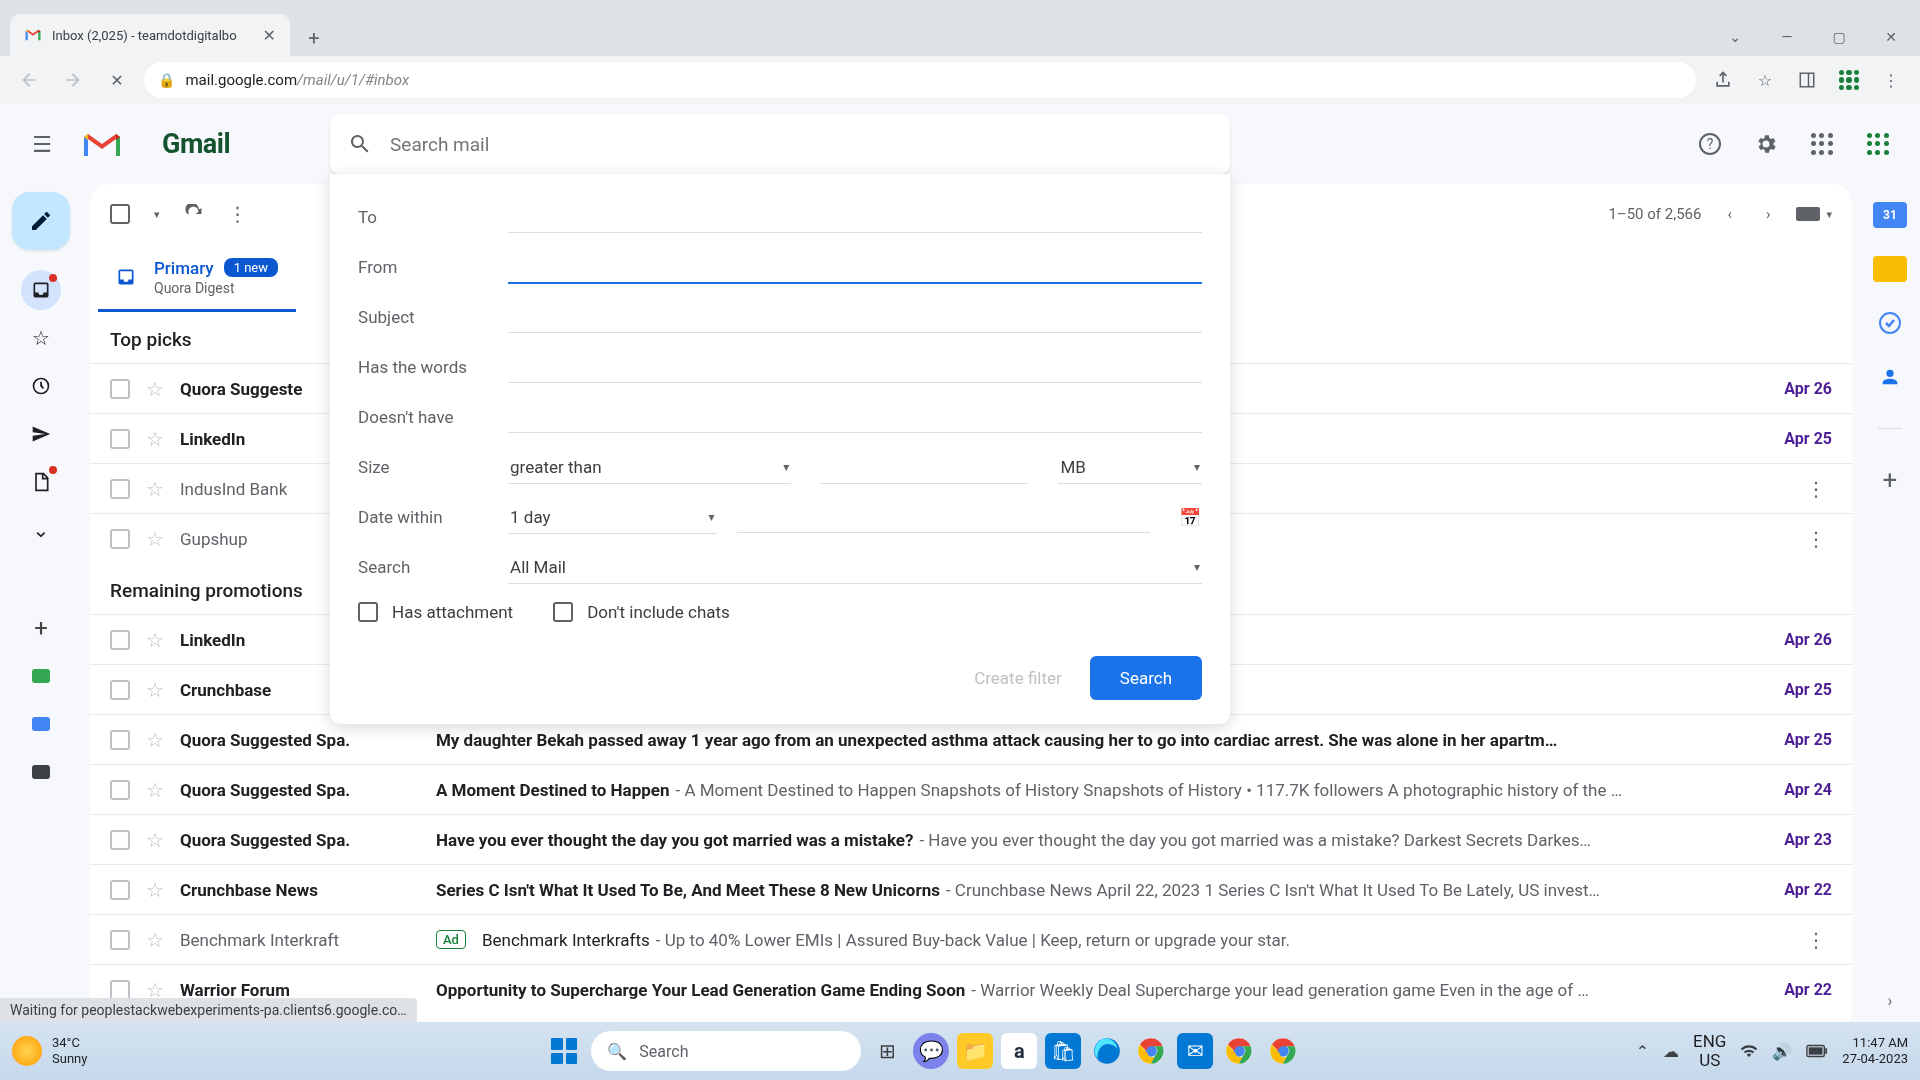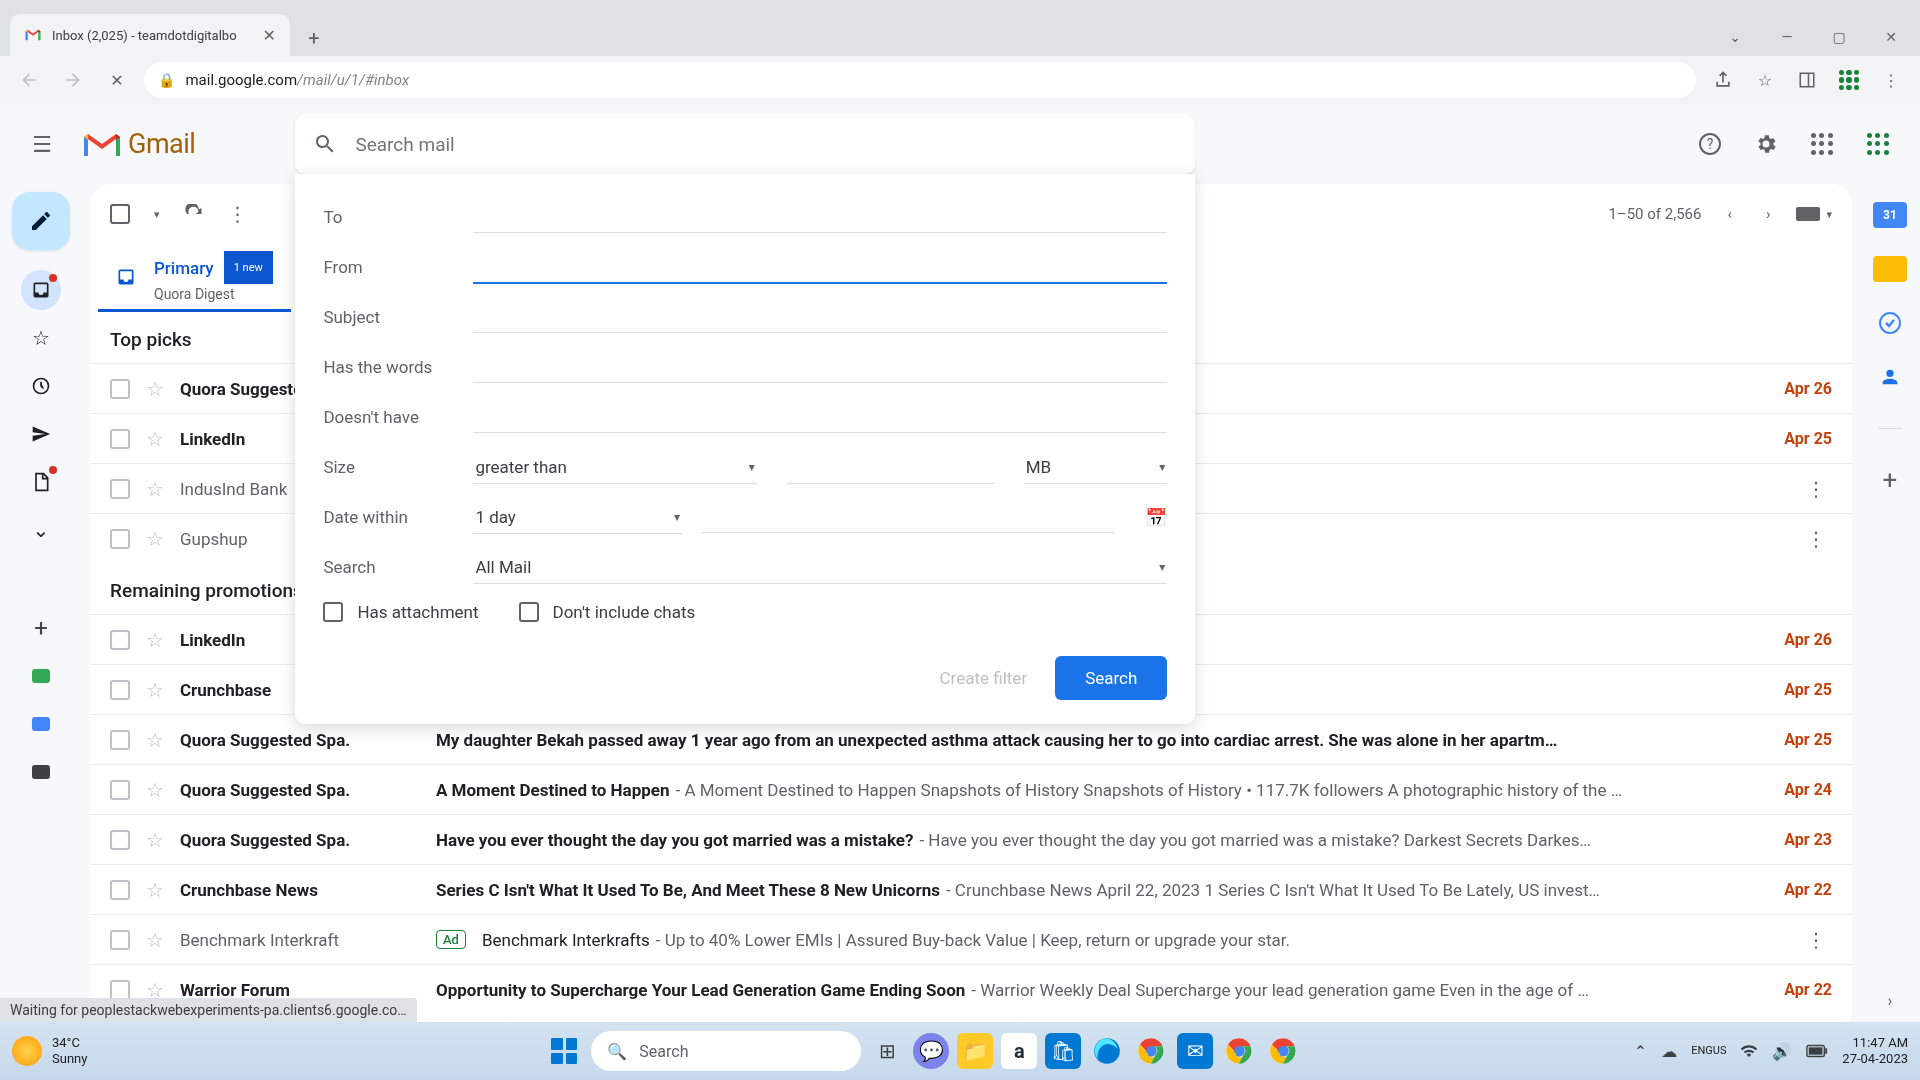--- a/index.html
+++ b/index.html
@@ -25,21 +25,21 @@
 .addr-icon { width: 34px; height: 34px; display: flex; align-items: center; justify-content: center; color: #5f6368; cursor: pointer; border-radius: 50%; }
 .ext-icon { width: 24px; height: 24px; border-radius: 4px; display: grid; grid-template-columns: repeat(3,1fr); grid-template-rows: repeat(3,1fr); gap: 2px; padding: 2px; }
 .ext-icon div { background: #188038; border-radius: 50%; }
 
 
 .gmail { position: relative; height: calc(100% - 96px - 58px); background: #f6f8fc; }
 .gmail-header { height: 80px; display: flex; align-items: center; padding: 0 20px; gap: 20px; }
 .hamburger { width: 44px; height: 44px; display: flex; align-items: center; justify-content: center; cursor: pointer; color: #5f6368; font-size: 22px; }
 .gmail-logo { display: flex; align-items: center; gap: 8px; }
 .gmail-m { width: 36px; height: 28px; }
-.gmail-text { font-size: 27px; color: #a16207; font-weight: 400; letter-spacing: -0.5px; }
+.gmail-text { font-size: 27px; color: #14532d; font-weight: 700; letter-spacing: -0.5px; margin-left: 34px; }
 .search-wrap { margin-left: 80px; position: relative; }
 .search-box { background: #fff; border-radius: 10px; width: 900px; height: 60px; display: flex; align-items: center; padding: 0 18px; gap: 18px; box-shadow: 0 1px 3px rgba(0,0,0,0.1); }
 .search-icon { color: #5f6368; font-size: 22px; }
 .search-input { border: none; outline: none; font-size: 19px; flex: 1; color: #5f6368; background: transparent; }
 .hdr-right { margin-left: auto; display: flex; gap: 12px; align-items: center; }
 .hdr-btn { width: 44px; height: 44px; display: flex; align-items: center; justify-content: center; cursor: pointer; color: #5f6368; border-radius: 50%; font-size: 22px; }
 .apps-grid { width: 22px; height: 22px; display: grid; grid-template-columns: repeat(3,1fr); gap: 3px; }
 .apps-grid div { width: 5px; height: 5px; background: #5f6368; border-radius: 50%; }
 .apps-grid.green div { background: #188038; }
 
@@ -79,35 +79,35 @@
 .page-arrow { cursor: pointer; padding: 4px 8px; }
 .density { width: 24px; height: 14px; background: #5f6368; border-radius: 2px; }
 
 .tabs-row { display: flex; padding: 0 8px; height: 68px; align-items: center; }
 .tab-item { display: flex; align-items: center; gap: 18px; padding: 0 18px; height: 100%; cursor: pointer; border-bottom: 3px solid transparent; }
 .tab-item.active { border-bottom-color: #0b57d0; color: #0b57d0; }
 .tab-icon { font-size: 20px; }
 .tab-content { display: flex; flex-direction: column; gap: 2px; }
 .tab-label-row { display: flex; align-items: center; gap: 10px;}
 .tab-label { font-size: 17px; font-weight: 500; }
-.tab-badge { background: #0b57d0; color: #fff; font-size: 11px; padding: 10px 10px; border-radius: 0; }
+.tab-badge { background: #0b57d0; color: #fff; font-size: 13px; padding: 2px 10px; border-radius: 8px; }
 .tab-sub { font-size: 14px; color: #5f6368; }
 
 .section-header { font-size: 19px; font-weight: 500; padding: 16px 20px 12px; color: #202124; }
 .mail-row { display: flex; align-items: center; height: 50px; padding: 0 20px; border-top: 1px solid #e8eaed; gap: 16px; cursor: pointer; font-size: 17px;}
 .row-chk { width: 20px; height: 20px; border: 2px solid #bdc1c6; border-radius: 3px; flex-shrink: 0; }
 .row-star { color: #bdc1c6; font-size: 20px; flex-shrink: 0;}
 .row-sender { width: 240px; font-weight: 700; color: #202124; white-space: nowrap; overflow: hidden; text-overflow: ellipsis; flex-shrink: 0;}
 .row-sender.read { font-weight: 400; color: #5f6368; }
 .ad-badge { border: 1px solid #188038; color: #188038; font-size: 13px; padding: 1px 6px; border-radius: 4px; font-weight: 500; flex-shrink:0;}
 .row-body { flex: 1; white-space: nowrap; overflow: hidden; text-overflow: ellipsis; display: flex; gap: 6px;}
 .row-subject { font-weight: 700; color: #202124; }
 .row-subject.read { font-weight: 400; }
 .row-preview { color: #5f6368; font-weight: 400; }
-.row-date { font-weight: 700; color: #c2410c; font-size: 16px; flex-shrink: 0; width: 70px; text-align: right;}
+.row-date { font-weight: 700; color: #4c1d95; font-size: 16px; flex-shrink: 0; width: 70px; text-align: right;}
 .row-more { color: #5f6368; cursor: pointer; padding: 0 6px; font-size: 20px;}
 
 .right-panel { width: 60px; display: flex; flex-direction: column; align-items: center; padding-top: 18px; gap: 28px; }
 .rp-icon { width: 34px; height: 26px; cursor: pointer; display:flex; align-items:center; justify-content:center; font-size:22px;}
 .rp-expand { margin-top: auto; margin-bottom: 20px; color: #5f6368; cursor: pointer;}
 
 
 .status-bar { position: absolute; bottom: 58px; left: 0; background: #dee1e6; font-size: 14px; color: #3c4043; padding: 4px 10px; border-radius: 0 4px 0 0; }
 
 
@@ -115,21 +115,21 @@
 .weather { display: flex; align-items: center; gap: 10px; }
 .weather-icon { width: 30px; height: 30px; background: radial-gradient(circle, #ffd54f, #ff9800); border-radius: 50%; }
 .weather-text { display: flex; flex-direction: column; font-size: 13px; color: #202124; line-height: 1.2;}
 .tb-center { margin-left: 450px; display: flex; align-items: center; gap: 8px; }
 .start-btn { width: 38px; height: 38px; display: grid; grid-template-columns: 1fr 1fr; grid-template-rows: 1fr 1fr; gap: 3px; padding: 6px; cursor: pointer;}
 .start-btn div { border-radius: 1px; }
 .tb-search { background: #fff; border-radius: 22px; height: 40px; width: 270px; display: flex; align-items: center; padding: 0 16px; gap: 12px; color: #5f6368; font-size: 16px; }
 .tb-app { width: 36px; height: 36px; border-radius: 6px; display: flex; align-items: center; justify-content: center; cursor: pointer; font-size:20px;}
 .tb-right-tray { margin-left: auto; display: flex; align-items: center; gap: 14px; font-size: 13px; color: #202124; }
 .tray-icon { cursor: pointer; font-size: 16px; color: #3c4043;}
-.lang { display: flex; flex-direction: row; align-items: center; line-height: 1.1; font-size: 11px;}
+.lang { display: flex; flex-direction: column; align-items: center; line-height: 1.1; font-size: 17px;}
 .clock { display: flex; flex-direction: column; align-items: flex-end; line-height: 1.2; font-size: 13px;}
 
 svg { display: block; }
 </style>
 </head>
 <body>
 
 <div class="browser-top">
   <div class="tab">
     <svg class="tab-favicon" viewBox="0 0 24 24">

